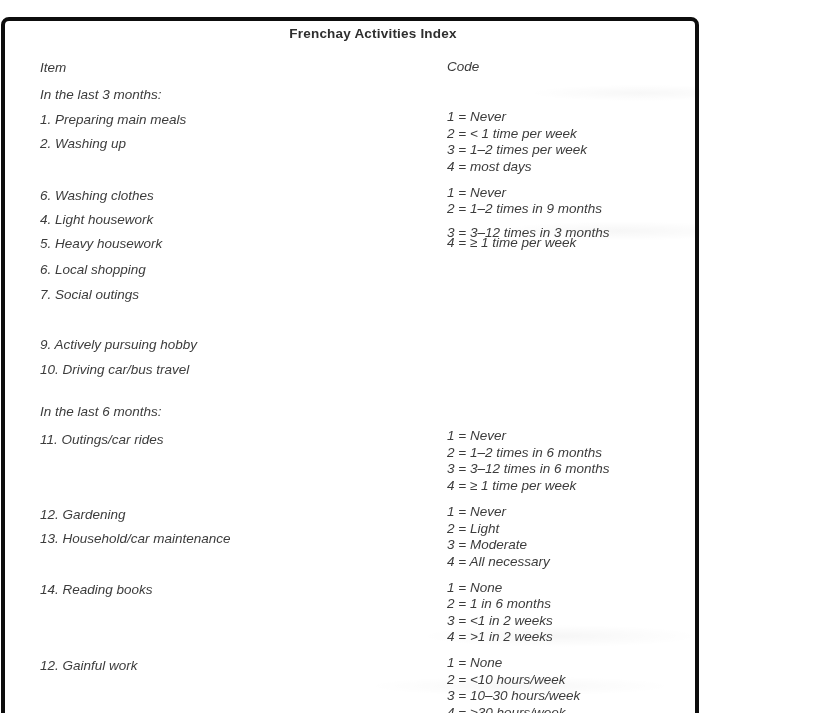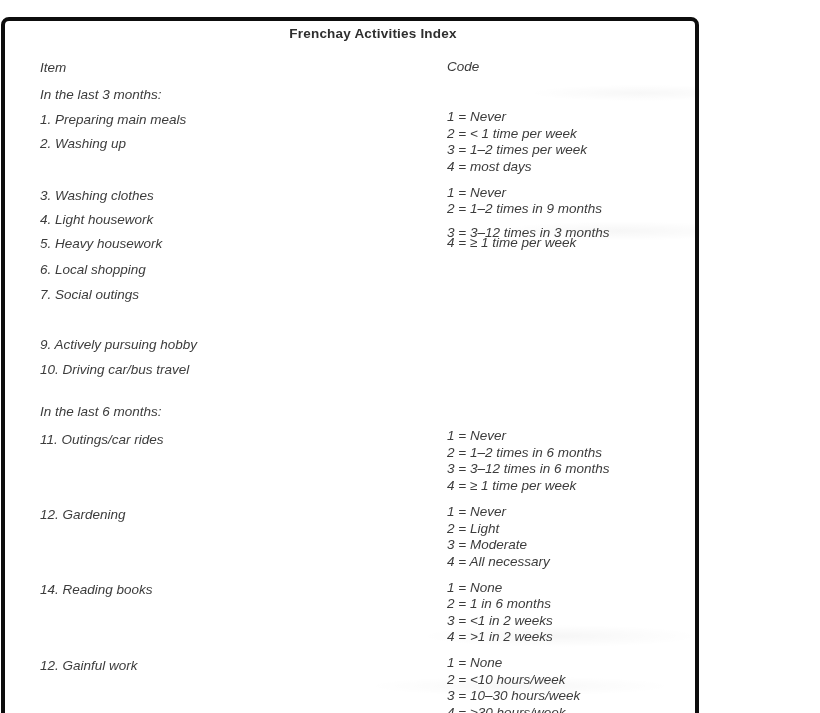--- a/index.html
+++ b/index.html
@@ -62,32 +62,33 @@
 
   <h1 class="title">Frenchay Activities Index</h1>
 
   <div class="line col-item header" style="top:45px">Item</div>
   <div class="line col-code header" style="top:44px">Code</div>
 
   <div class="line col-item italic" style="top:72px">In the last 3 months:</div>
 
   <div class="line col-item" style="top:97px">1. Preparing main meals</div>
   <div class="line col-item" style="top:121px">2. Washing up</div>
-  <div class="line col-item" style="top:173px">3. Washing clothes</div>
+  <div class="line col-item" style="top:173px">6. Washing clothes</div>
   <div class="line col-item" style="top:197px">4. Light housework</div>
   <div class="line col-item" style="top:221px">5. Heavy housework</div>
   <div class="line col-item" style="top:247px">6. Local shopping</div>
   <div class="line col-item" style="top:272px">7. Social outings</div>
   <div class="line col-item" style="top:322px">9. Actively pursuing hobby</div>
   <div class="line col-item" style="top:347px">10. Driving car/bus travel</div>
 
   <div class="line col-item italic" style="top:389px">In the last 6 months:</div>
 
   <div class="line col-item" style="top:417px">11. Outings/car rides</div>
   <div class="line col-item" style="top:492px">12. Gardening</div>
+  <div class="line col-item" style="top:516px">13. Household/car maintenance</div>
   <div class="line col-item" style="top:567px">14. Reading books</div>
   <div class="line col-item" style="top:643px">12. Gainful work</div>
 
   <div class="line col-code" style="top:94px">1 = Never</div>
   <div class="line col-code" style="top:111px">2 = &lt; 1 time per week</div>
   <div class="line col-code" style="top:127px">3 = 1–2 times per week</div>
   <div class="line col-code" style="top:144px">4 = most days</div>
 
   <div class="line col-code" style="top:170px">1 = Never</div>
   <div class="line col-code" style="top:186px">2 = 1–2 times in 9 months</div>

